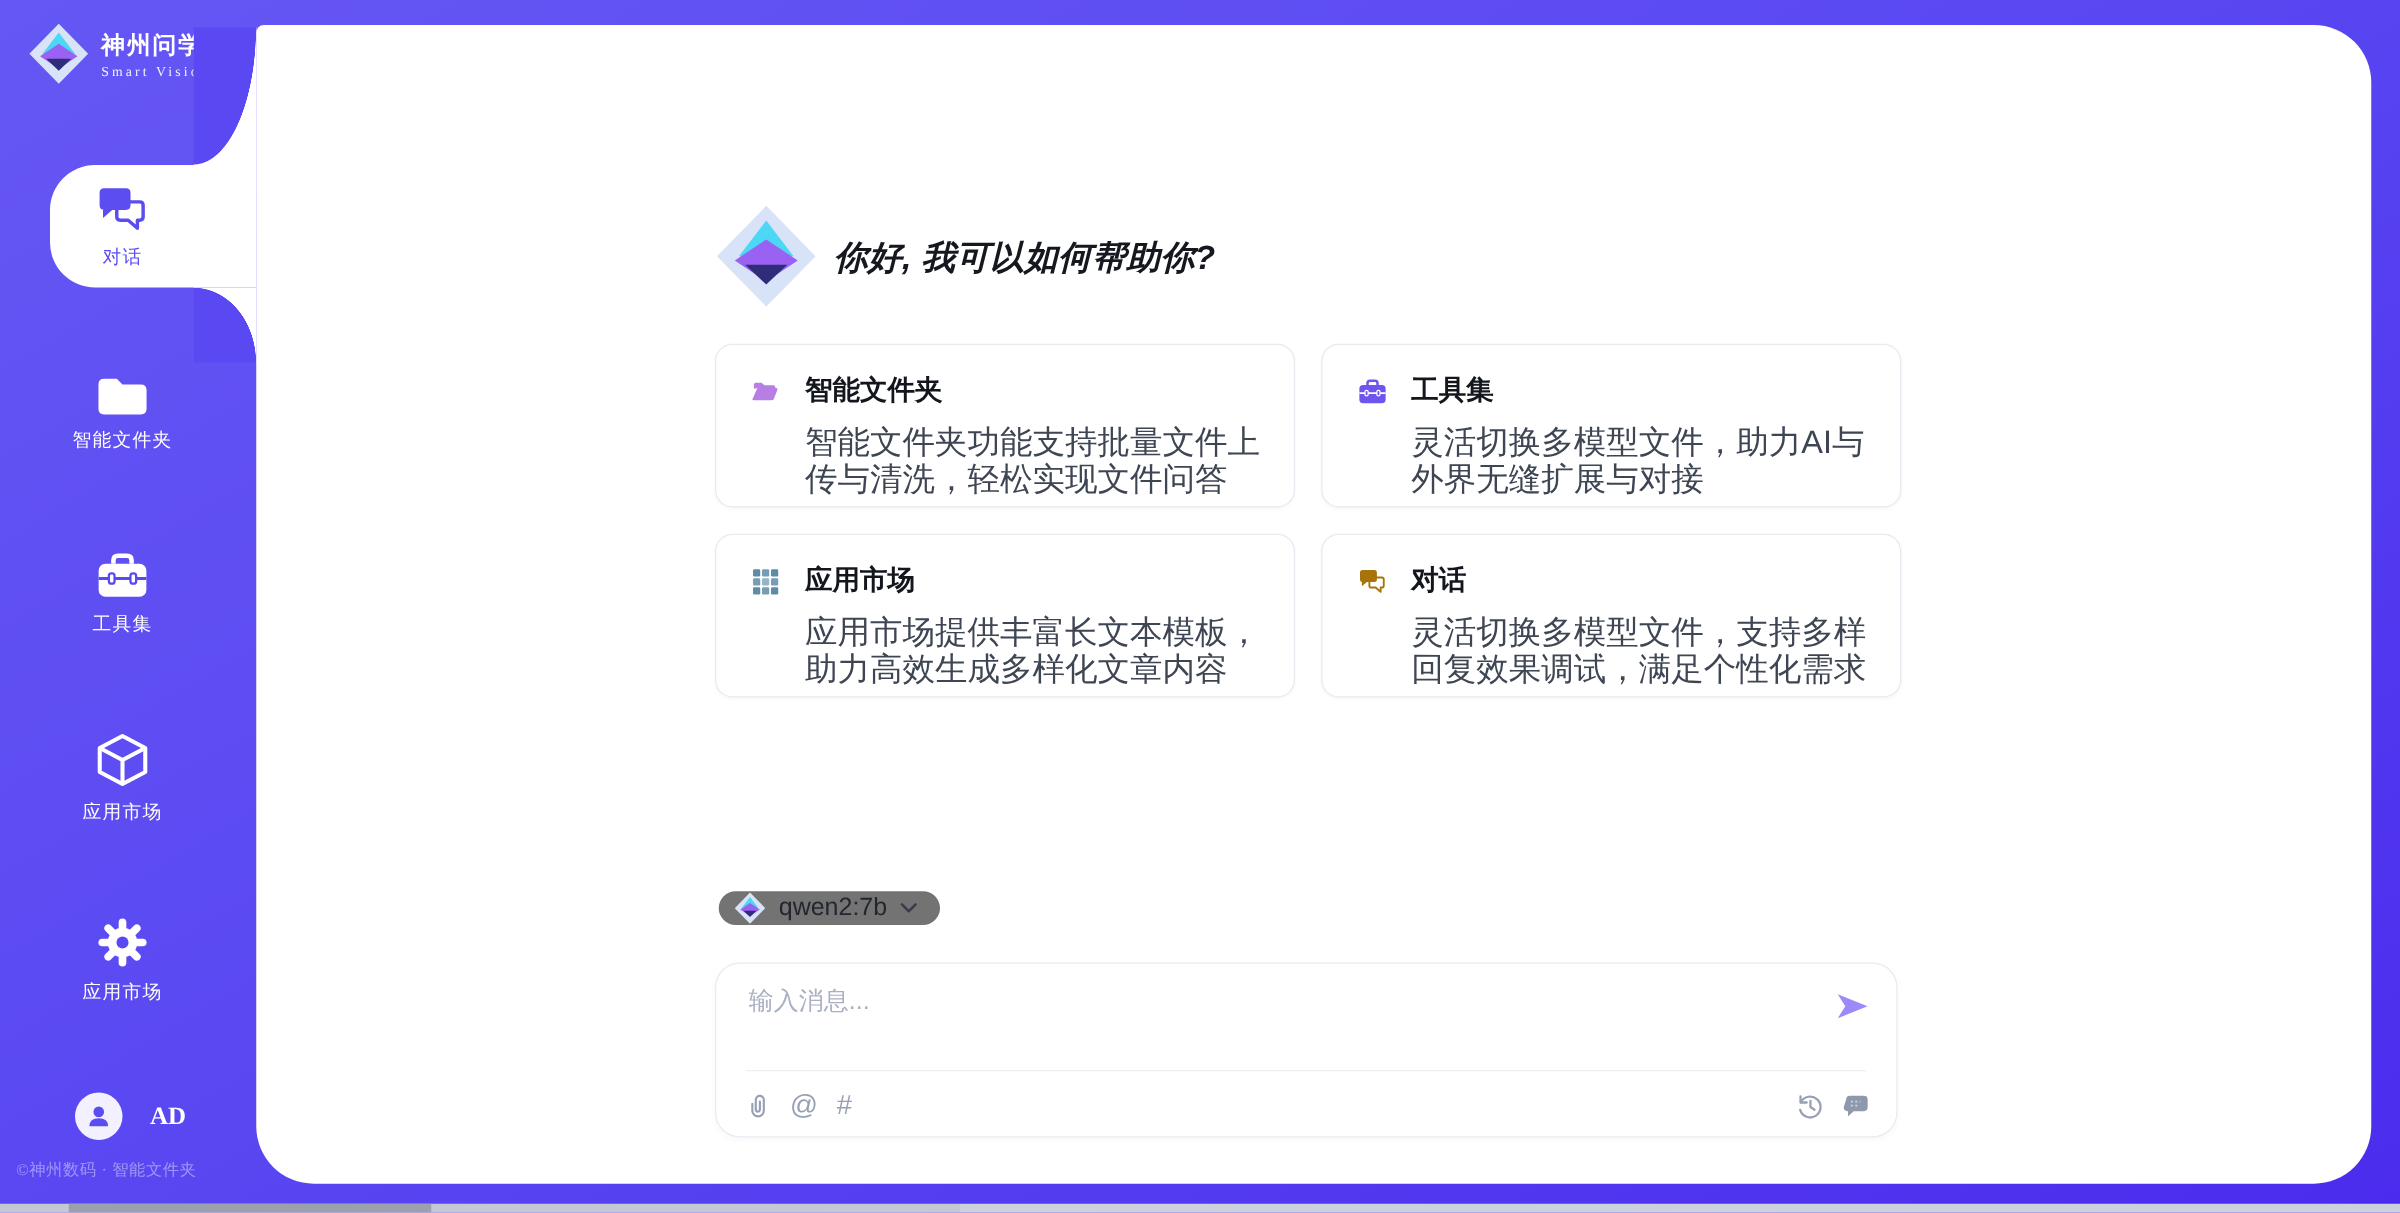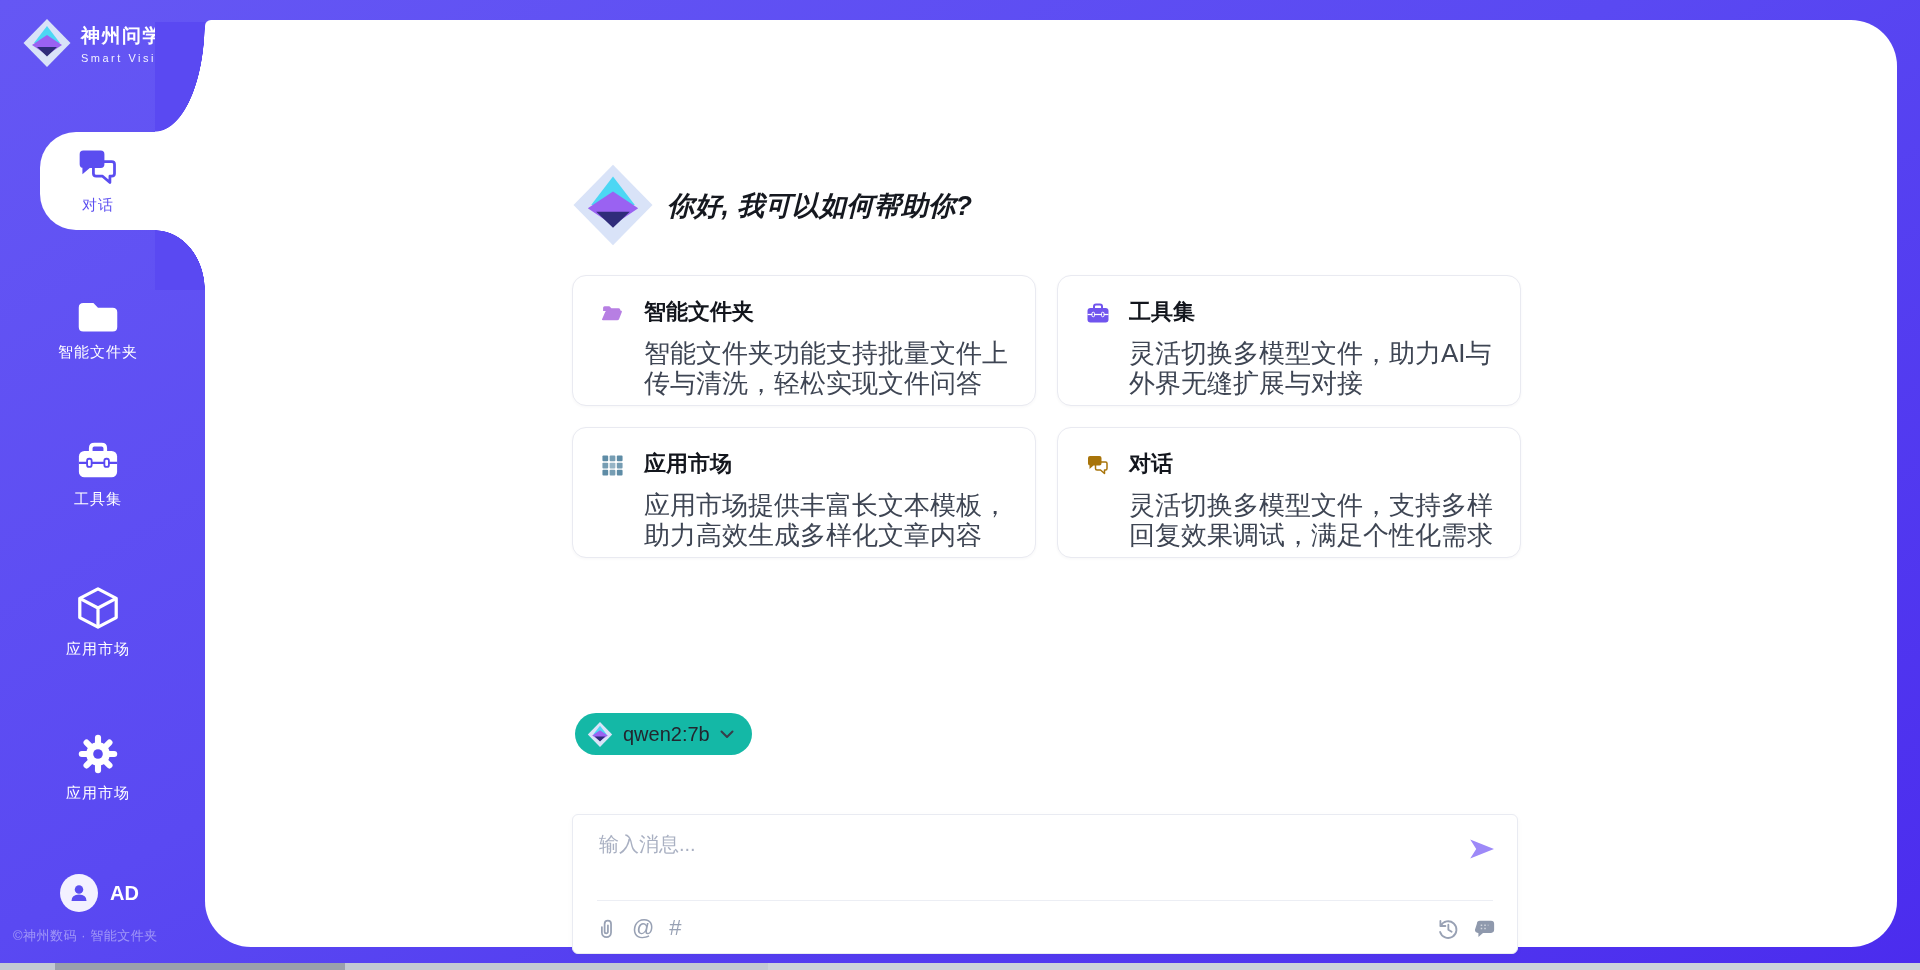--- a/index.html
+++ b/index.html
@@ -2,53 +2,53 @@
 <html><head>
 <meta charset="utf-8">
 <style>
   html,body{margin:0;padding:0;}
   body{
     width:1920px;height:970px;overflow:hidden;position:relative;
     font-family:"Liberation Sans","DejaVu Sans",sans-serif;
     background:linear-gradient(150deg,#6557f4 0%,#5a49f2 45%,#4b2cee 100%);
   }
   
-  .sidebar{position:absolute;left:0;top:0;width:227px;height:970px;--icon-bg:#5a49f2;z-index:3;}
+  .sidebar{position:absolute;left:0;top:0;width:227px;height:970px;--icon-bg:#5a49f2;z-index:3;font-family:Liberation Serif, serif;}
   .logo{position:absolute;left:22px;top:16px;display:flex;align-items:center;gap:9px;}
   .logo-txt .name{font-size:19px;font-weight:700;color:#fff;letter-spacing:1.5px;}
   .logo-txt .sub{font-size:11px;font-weight:500;color:#f2f1ff;letter-spacing:2.5px;margin-top:3px;}
   .active-pill{position:absolute;left:40px;top:132px;width:165px;height:98px;background:#fff;border-radius:36px 0 0 36px;z-index:1;}
   .flare-top{position:absolute;left:155px;top:22px;width:50px;height:110px;z-index:1;
     background:radial-gradient(50px 110px at 0% 0%,#5a49f2 99.2%,#fff 100%);}
   .flare-bottom{position:absolute;left:155px;top:230px;width:50px;height:60px;z-index:1;
     background:radial-gradient(50px 60px at 0% 100%,#5a49f2 99.2%,#fff 100%);}
   .nav-item{position:absolute;left:0;width:196px;display:flex;flex-direction:column;align-items:center;gap:9px;color:#fff;cursor:pointer;z-index:2;}
   .nav-item .nav-label{font-size:15px;letter-spacing:1px;}
   .nav-item.active{color:#5b4df0;}
   .nav-icon{display:block;}
-  .user-chip{position:absolute;left:60px;top:874px;display:flex;align-items:center;gap:12px;z-index:2;cursor:pointer;}
+  .user-chip{position:absolute;left:60px;top:874px;display:flex;align-items:center;gap:22px;z-index:2;cursor:pointer;}
   .avatar{width:38px;height:38px;border-radius:50%;background:#f3f1ff;display:flex;align-items:center;justify-content:center;}
   .user-name{color:#fff;font-size:20px;font-weight:600;}
   .footer-note{position:absolute;left:13px;top:927px;font-size:13px;color:rgba(255,255,255,.42);letter-spacing:.5px;z-index:2;}
   
   .main{position:absolute;left:205px;top:20px;width:1692px;height:927px;background:#fff;border-radius:6px 46px 46px 46px;z-index:0;}
   .hero-logo{position:absolute;left:571px;top:161px;}
   .hero-title{position:absolute;left:667px;top:188px;font-size:27px;font-weight:700;color:#15181f;letter-spacing:.3px;font-style:italic;}
   .cards{position:absolute;left:572px;top:275px;display:grid;grid-template-columns:464px 464px;gap:21px;}
   .card{position:relative;height:129px;background:#fff;border:1px solid #e9eaf1;border-radius:14px;box-shadow:0 1px 3px rgba(40,45,70,.04);cursor:pointer;}
   .card-icon{position:absolute;left:28px;top:26px;}
   .card-title{position:absolute;left:71px;top:21px;font-size:22px;font-weight:700;color:#13161d;}
   .card-desc{position:absolute;left:71px;top:62px;width:382px;font-size:26px;line-height:30px;color:#3e4553;}
   .c-folder{color:#b77fe3;}
   .c-toolbox{color:#7054ee;--icon-bg:#fff;}
   .c-market{color:#5e8ca6;}
   .c-chat{color:#a8740a;}
-  .model-pill{position:absolute;left:575px;top:713px;height:42px;display:flex;align-items:center;gap:10px;padding:0 18px 0 12px;background:#14b8a6;border-radius:22px;cursor:pointer;}
+  .model-pill{position:absolute;left:575px;top:713px;height:27px;display:flex;align-items:center;gap:10px;padding:0 18px 0 12px;background:#737373;border-radius:22px;cursor:pointer;}
   .model-name{font-size:20px;color:#23262f;}
-  .composer{position:absolute;left:572px;top:814px;width:944px;height:138px;background:#fff;border:1px solid #e9ebf2;border-radius:6px;box-shadow:0 2px 6px rgba(40,45,70,.03);}
+  .composer{position:absolute;left:572px;top:770px;width:944px;height:138px;background:#fff;border:1px solid #e9ebf2;border-radius:20px;box-shadow:0 2px 6px rgba(40,45,70,.03);}
   .composer textarea{position:absolute;left:24px;top:14px;width:840px;height:62px;border:none;outline:none;resize:none;background:transparent;font-family:inherit;font-size:20px;color:#2b3140;}
   .composer textarea::placeholder{color:#a9b0c2;}
   .send-btn{position:absolute;right:20px;top:19px;width:30px;height:30px;border:none;background:transparent;padding:0;cursor:pointer;color:#9d89f8;}
   .composer .divider{position:absolute;left:24px;right:24px;top:85px;height:1px;background:#eceef4;}
   .tool-left{position:absolute;left:22px;bottom:13px;display:flex;align-items:center;gap:15px;color:#98a1b4;}
   .tool-right{position:absolute;right:20px;bottom:13px;display:flex;align-items:center;gap:15px;color:#98a1b4;}
   .glyph-icon{font-size:22px;line-height:22px;cursor:pointer;user-select:none;}
   .tool-btn{cursor:pointer;display:flex;}
   
   .hscrollbar{position:absolute;left:0;bottom:0;width:1920px;height:7px;background:linear-gradient(90deg,#c3c9d3 0 40%,#ccd2db 40%);z-index:4;}

